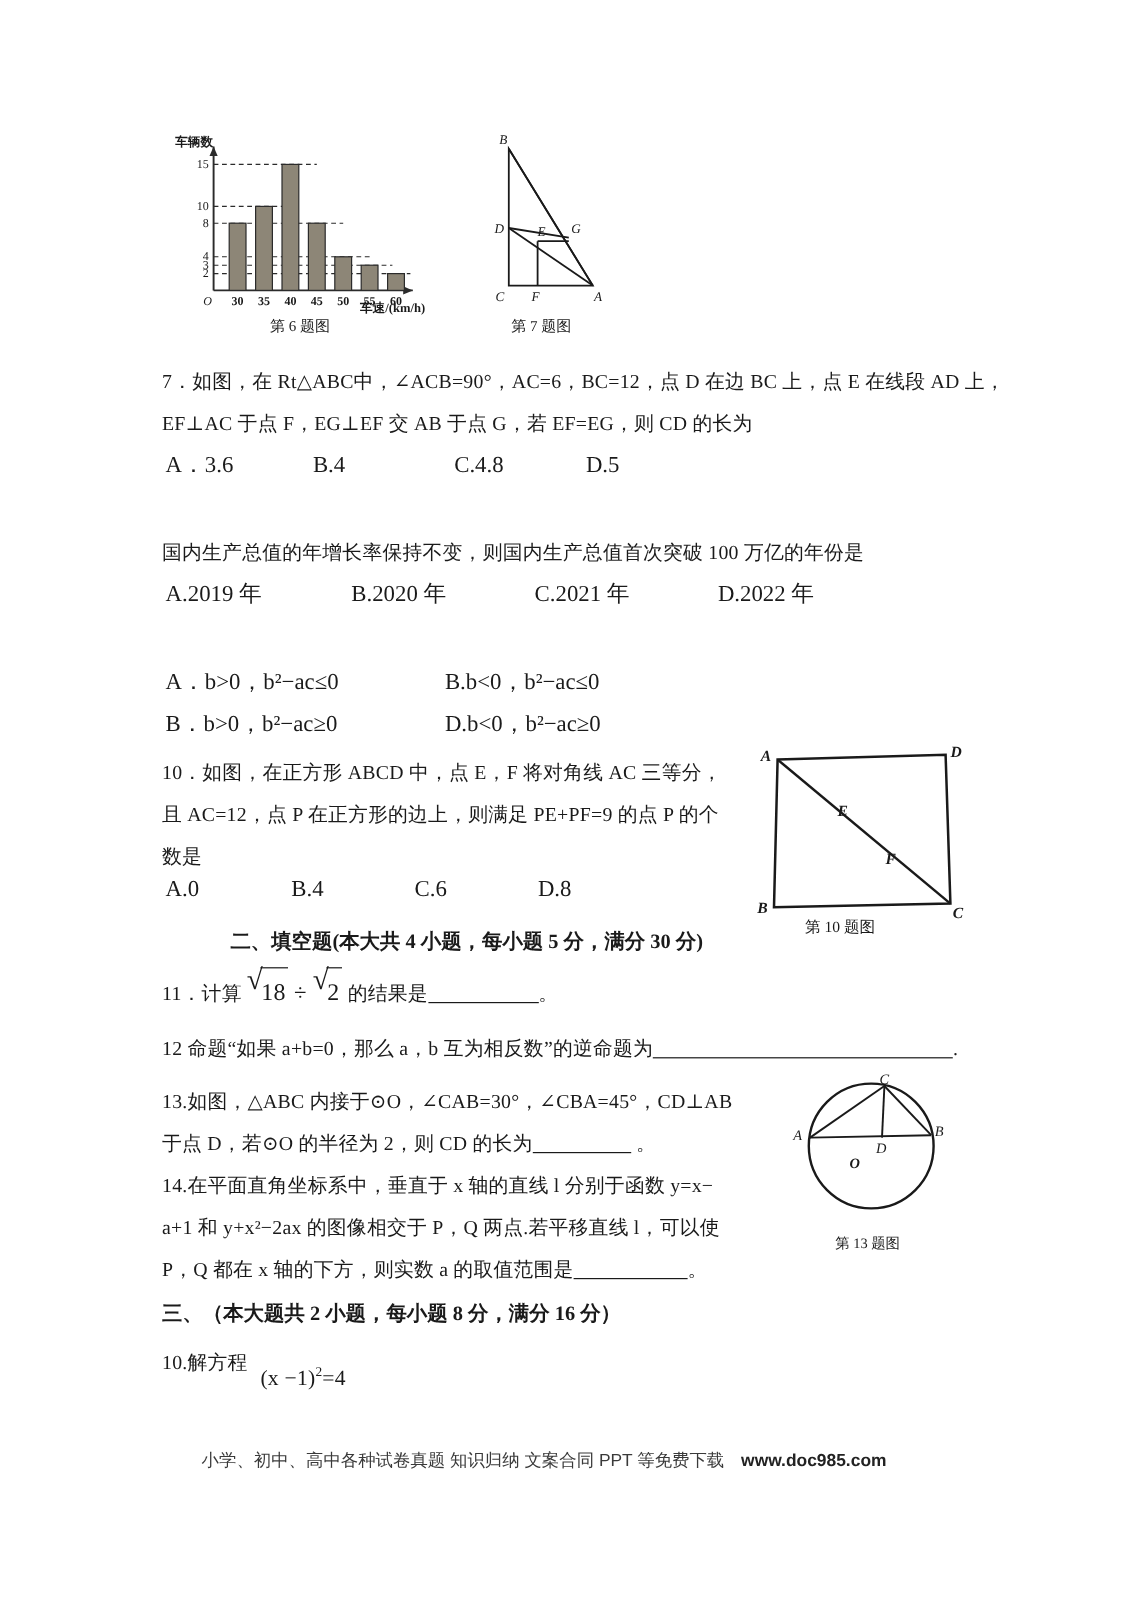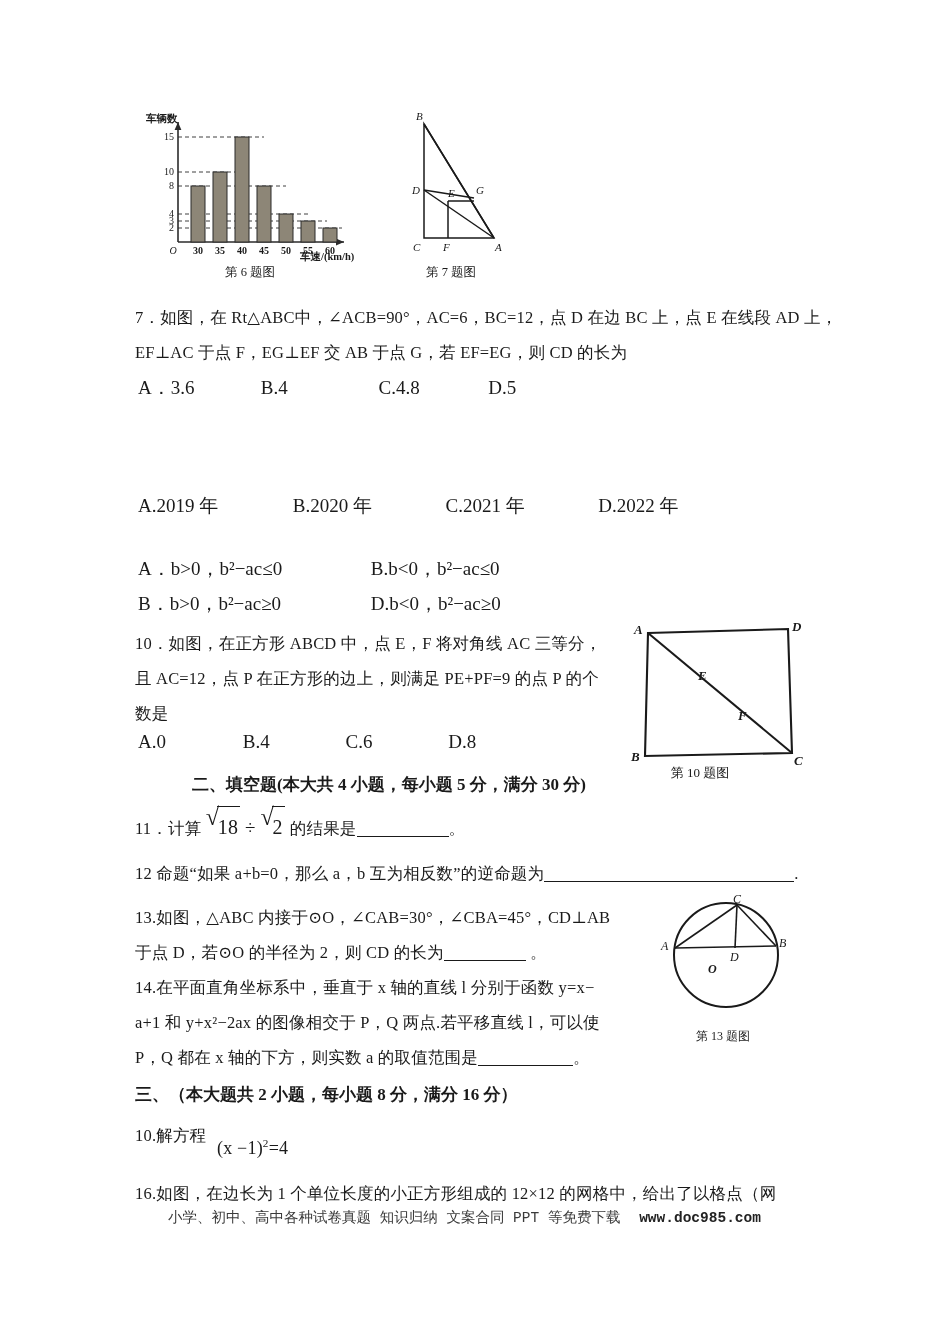--- a/index.html
+++ b/index.html
@@ -84,21 +84,21 @@
     font-family: "Liberation Serif", serif;
   }
 
   
   .fig { position: absolute; }
   .fig svg { display: block; }
 
   .footer {
     position: absolute;
     white-space: nowrap;
-    font-family: Liberation Mono, monospace;
+    font-family: Liberation Sans, sans-serif;
     font-size: 14.5px;
     color: #3a3a3a;
   }
   .footer .url { font-weight: bold; color: #222; }
 </style>
 </head>
 <body>
 
 <div class="page">
 
@@ -184,22 +184,23 @@
 
   <div class="q" style="left:135px; top:300px;">7．如图，在 Rt△ABC中，∠ACB=90°，AC=6，BC=12，点 D 在边 BC 上，点 E 在线段 AD 上，</div>
   <div class="q" style="left:135px; top:335px;">EF⊥AC 于点 F，EG⊥EF 交 AB 于点 G，若 EF=EG，则 CD 的长为</div>
   <div class="opts" style="left:138px; top:370px;">
     <span class="opt" style="width:118px;">A．3.6</span>
     <span class="opt" style="width:113px;">B.4</span>
     <span class="opt" style="width:105px;">C.4.8</span>
     <span class="opt">D.5</span>
   </div>
 
+  <div class="q" style="left:135px; top:443px;">国内生产总值的年增长率保持不变，则国内生产总值首次突破 100 万亿的年份是</div>
   <div class="opts" style="left:138px; top:478px;">
-    <span class="opt" style="width:150px;margin-top:10px;">A.2019 年</span>
+    <span class="opt" style="width:150px;">A.2019 年</span>
     <span class="opt" style="width:148px;">B.2020 年</span>
     <span class="opt" style="width:148px;">C.2021 年</span>
     <span class="opt">D.2022 年</span>
   </div>
 
   <div class="opts" style="left:138px; top:551px;">
     <span class="opt" style="width:228px;">A．b&gt;0，b²−ac≤0</span>
     <span class="opt">B.b&lt;0，b²−ac≤0</span>
   </div>
   <div class="opts" style="left:138px; top:586px;">
@@ -287,20 +288,19 @@
     <span>P，Q 都在 x 轴的下方，则实数 a 的取值范围是</span><span class="blank-line" style="width:95px;"></span><span>。</span>
   </div>
 
   <div class="sec-head" style="left:135px; top:1080px;">三、（本大题共 2 小题，每小题 8 分，满分 16 分）</div>
 
   <div class="q" style="left:135px; top:1118px;">10.解方程</div>
   <div class="q" style="left:217px; top:1131px; font-size:18px;">
     <span>(x −1)</span><sup>2</sup><span>=4</span>
   </div>
 
-  <div class="q" style="left:135px; top:1176px;">16.如图，在边长为 1 个单位长度的小正方形组成的 12×12 的网格中，给出了以格点（网</div>
 
   <div class="footer" style="left:168px; top:1208px;">
     <span>小学、初中、高中各种试卷真题 知识归纳 文案合同 PPT 等免费下载</span>
     <span class="url" style="margin-left:10px;">www.doc985.com</span>
   </div>
 
 </div>
 
 </body></html>

